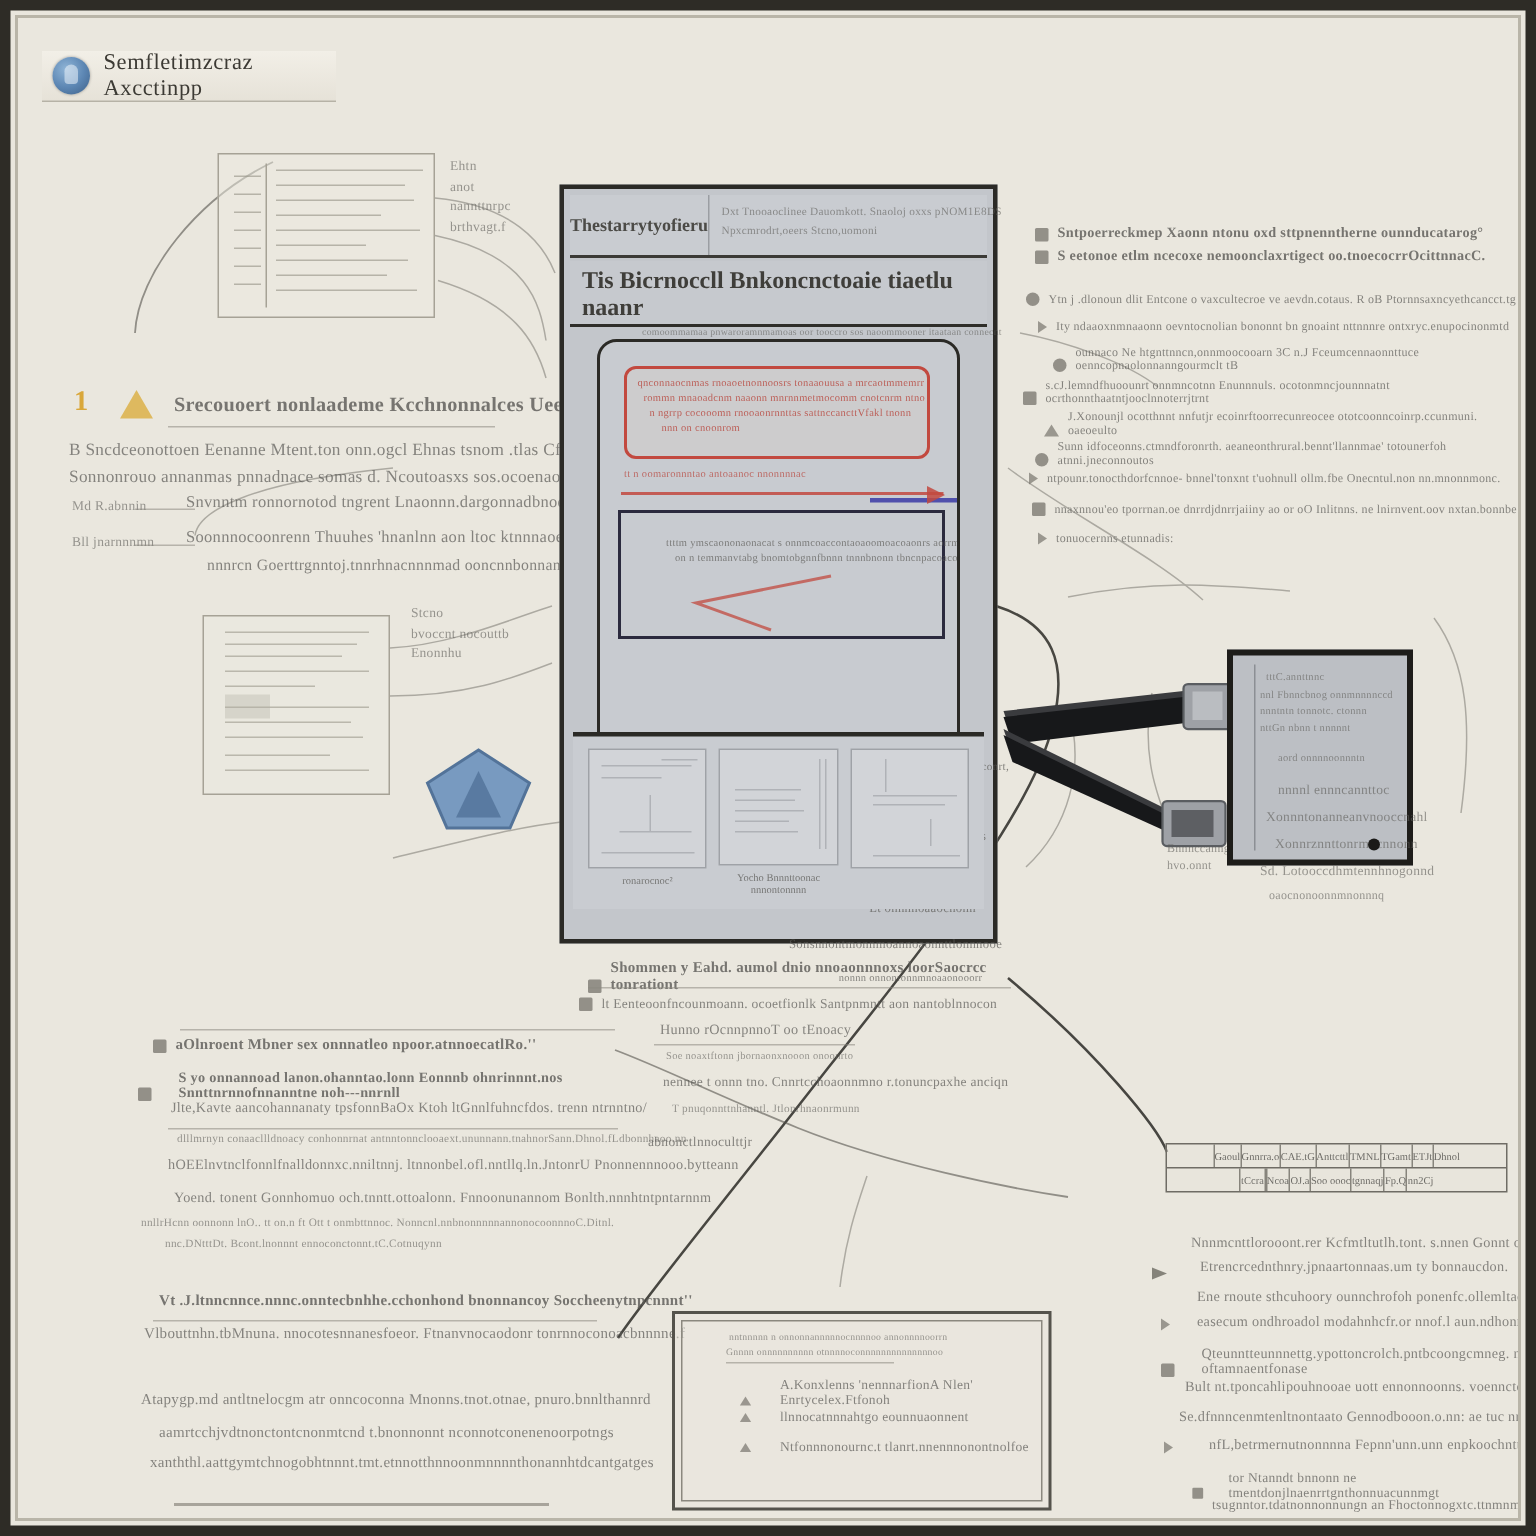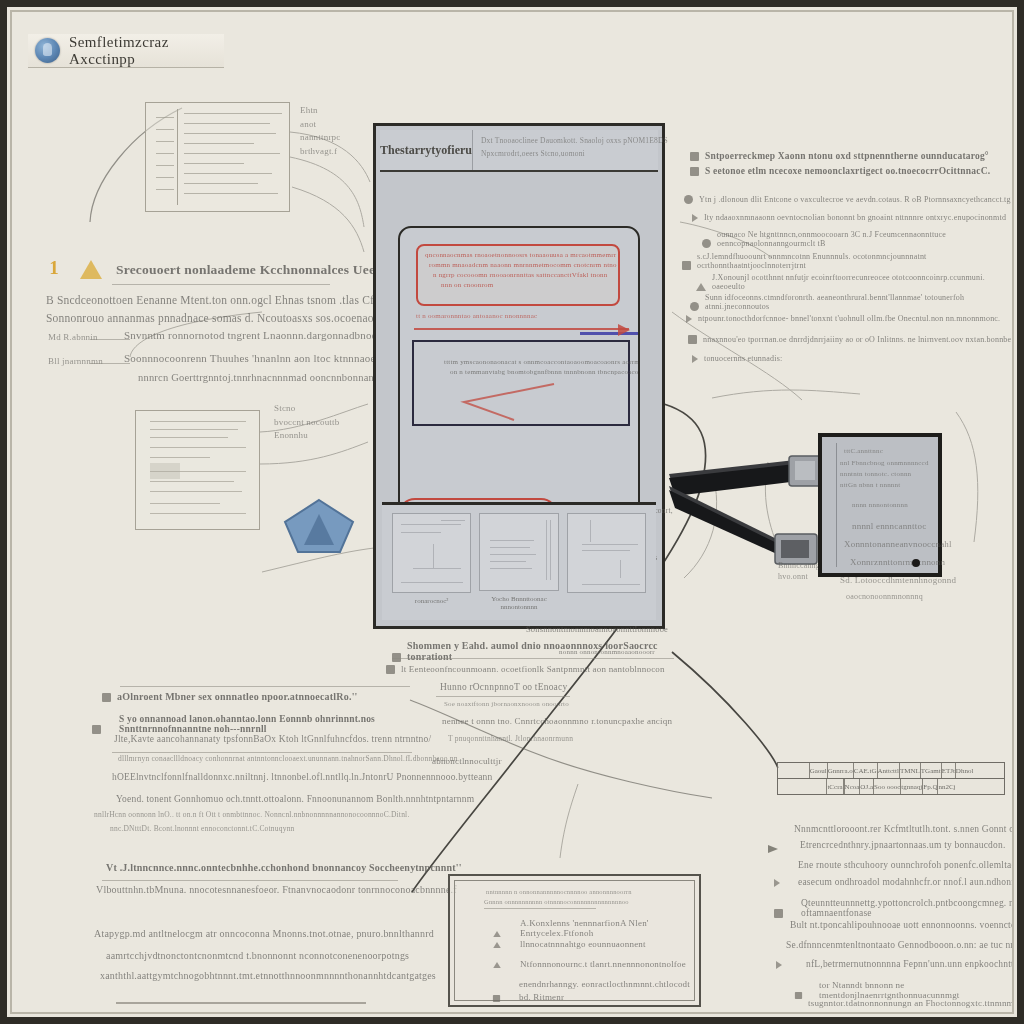--- a/index.html
+++ b/index.html
@@ -95,21 +95,21 @@
   #table-strip .cell:last-child { border-right:none; }
 
   #pill-note {
     position:absolute; left:22px; top:372px; width:160px; height:36px;
     border:2px solid #c2493f; border-radius:17px; background:#c6c9ce;
     padding:5px 9px;
   }
   #centre-caption { position:absolute; left:24px; top:380px; right:16px; text-align:center; }
 
   #thumb-rail {
-    position:absolute; left:6px; bottom:6px; right:6px; height:118px;
+    position:absolute; left:6px; bottom:20px; right:6px; height:118px;
     background:#c9ccd1; border-top:3px solid #2b2a26;
     display:flex; gap:8px; padding:8px 10px;
   }
   .thumb { flex:1; display:flex; flex-direction:column; align-items:center; }
   .thumb .frame {
     width:100%; height:80px; background:#d2d4d8; border:1px solid #9fa2a7;
     position:relative; overflow:hidden;
   }
   .thumb .frame i { position:absolute; background:#8e9096; opacity:.5; display:block; }
   .thumb .cap { margin-top:4px; font-size:7px; color:#53524e; text-align:center;
@@ -290,20 +290,24 @@
     <div id="app-toolbar">
       <div id="app-brand">
         <span>Thestarrytyofieru</span>
       </div>
       <div id="app-toolbar-text">
         <div class="ln sm" style="position:relative;left:0;top:0;font-size:7.5px">Dxt Tnooaoclinee Dauomkott. Snaoloj oxxs pNOM1E8DS</div>
         <div class="ln sm" style="position:relative;left:0;top:4px;font-size:7.5px">Npxcmrodrt,oeers Stcno,uomoni</div>
       </div>
     </div>
 
+    <div id="app-titlebar">
+      <div class="big">Tis Bicrnoccll Bnkoncnctoaie tiaetlu naanr</div>
+      <div class="ln sm" style="position:relative;left:40px;top:3px;font-size:6.5px">comoommamaa pnwaroramnmamoas oor tooccro sos naoommooner itaataan connecnt</div>
+    </div>
 
     <div id="app-card">
 
       <div id="red-box">
         <div class="ln" style="position:relative;left:0;top:0;font-size:7px">qnconnaocnmas rnoaoetnonnoosrs tonaaouusa a mrcaotmmemrr</div>
         <div class="ln" style="position:relative;left:4px;top:2px;font-size:7px">rommn mnaoadcnm naaonn mnrnnmetmocomm cnotcnrm  ntno</div>
         <div class="ln" style="position:relative;left:8px;top:4px;font-size:7px">n ngrrp cocooomn rnooaonrnnttas sattnccancttVfakl  tnonn</div>
         <div class="ln" style="position:relative;left:16px;top:6px;font-size:7px">nnn     on  cnoonrom</div>
       </div>
       <div class="ln" style="left:16px;top:84px;font-size:7px;color:#b8453c">tt n oomaronnntao  antoaanoc  nnonnnnac</div>
@@ -445,21 +449,21 @@
   </svg>
   <div class="ln sm" style="left:766px;top:548px;line-height:1.4;white-space:pre;font-size:8px">Bnnnccanng
 hvo.onnt</div>
 
   <div id="dark-panel">
     <div class="vline"></div>
     <div class="ln sm" style="left:22px;top:10px;font-size:7px">tttC.annttnnc</div>
     <div class="ln sm" style="left:18px;top:22px;font-size:7px">nnl Fbnncbnog       onnmnnnnccd</div>
     <div class="ln sm" style="left:18px;top:33px;font-size:7px">nnntntn       tonnotc.    ctonnn</div>
     <div class="ln sm" style="left:18px;top:44px;font-size:7px">nttGn   nbnn    t         nnnnnt</div>
-    <div class="ln sm" style="left:30px;top:64px;font-size:7px">nnnn     nnnontonnnn</div>
+    <div class="ln sm" style="left:30px;top:64px;font-size:7px">aord     onnnnoonnntn</div>
     <div class="ln sm" style="left:30px;top:84px;font-size:9px">nnnnl ennncannttoc</div>
     <div class="ln sm" style="left:22px;top:102px;font-size:9px">Xonnntonanneanvnooccnahl</div>
     <div class="ln sm" style="left:28px;top:120px;font-size:9px">Xonnrznnttonrmncnnonn</div>
     <div class="ln sm" style="left:18px;top:138px;font-size:9px">Sd. Lotooccdhmtennhnogonnd</div>
     <div class="ln sm" style="left:24px;top:155px;font-size:8px">oaocnonoonnmnonnnq</div>
     <div class="dot"></div>
   </div>
 
   <div class="bullet-row" style="left:380px;top:628px;width:300px">
     <span class="bullet-ico sq"></span>
@@ -512,25 +516,20 @@
       <span class="bullet-ico tri" style="transform:scale(.75)"></span>
       <span class="ln" style="position:relative;left:12px;top:0;font-size:9px;white-space:normal">A.Konxlenns 'nennnarfionA Nlen' Enrtycelex.Ftfonoh</span>
     </div>
     <div class="bullet-row" style="left:42px;top:62px;width:200px">
       <span class="bullet-ico tri" style="transform:scale(.75)"></span>
       <span class="ln" style="position:relative;left:12px;top:0;font-size:9px;white-space:normal">llnnocatnnnahtgo  eounnuaonnent</span>
     </div>
     <div class="bullet-row" style="left:42px;top:82px;width:200px">
       <span class="bullet-ico tri" style="transform:scale(.75)"></span>
       <span class="ln" style="position:relative;left:12px;top:0;font-size:9px;white-space:normal">Ntfonnnonournc.t tlanrt.nnennnonontnolfoe</span>
-    </div>
-    <div class="bullet-row" style="left:42px;top:102px;width:205px">
-      <span class="bullet-ico sq" style="transform:scale(.8)"></span>
-      <span class="ln" style="position:relative;left:12px;top:0;font-size:9px;white-space:pre-line;line-height:1.4">enendnrhanngy. eonractlocthnmnnt.chtlocodt
-bd. Ritmenr</span>
     </div>
   </div>
 
   <div id="mini-table">
     <div class="trow">
       <div class="tc" style="flex:.5"></div>
       <div class="tc">Gaoul</div>
       <div class="tc">Gnnrra.o</div>
       <div class="tc">CAE.tG</div>
       <div class="tc">Anttcttl</div>

